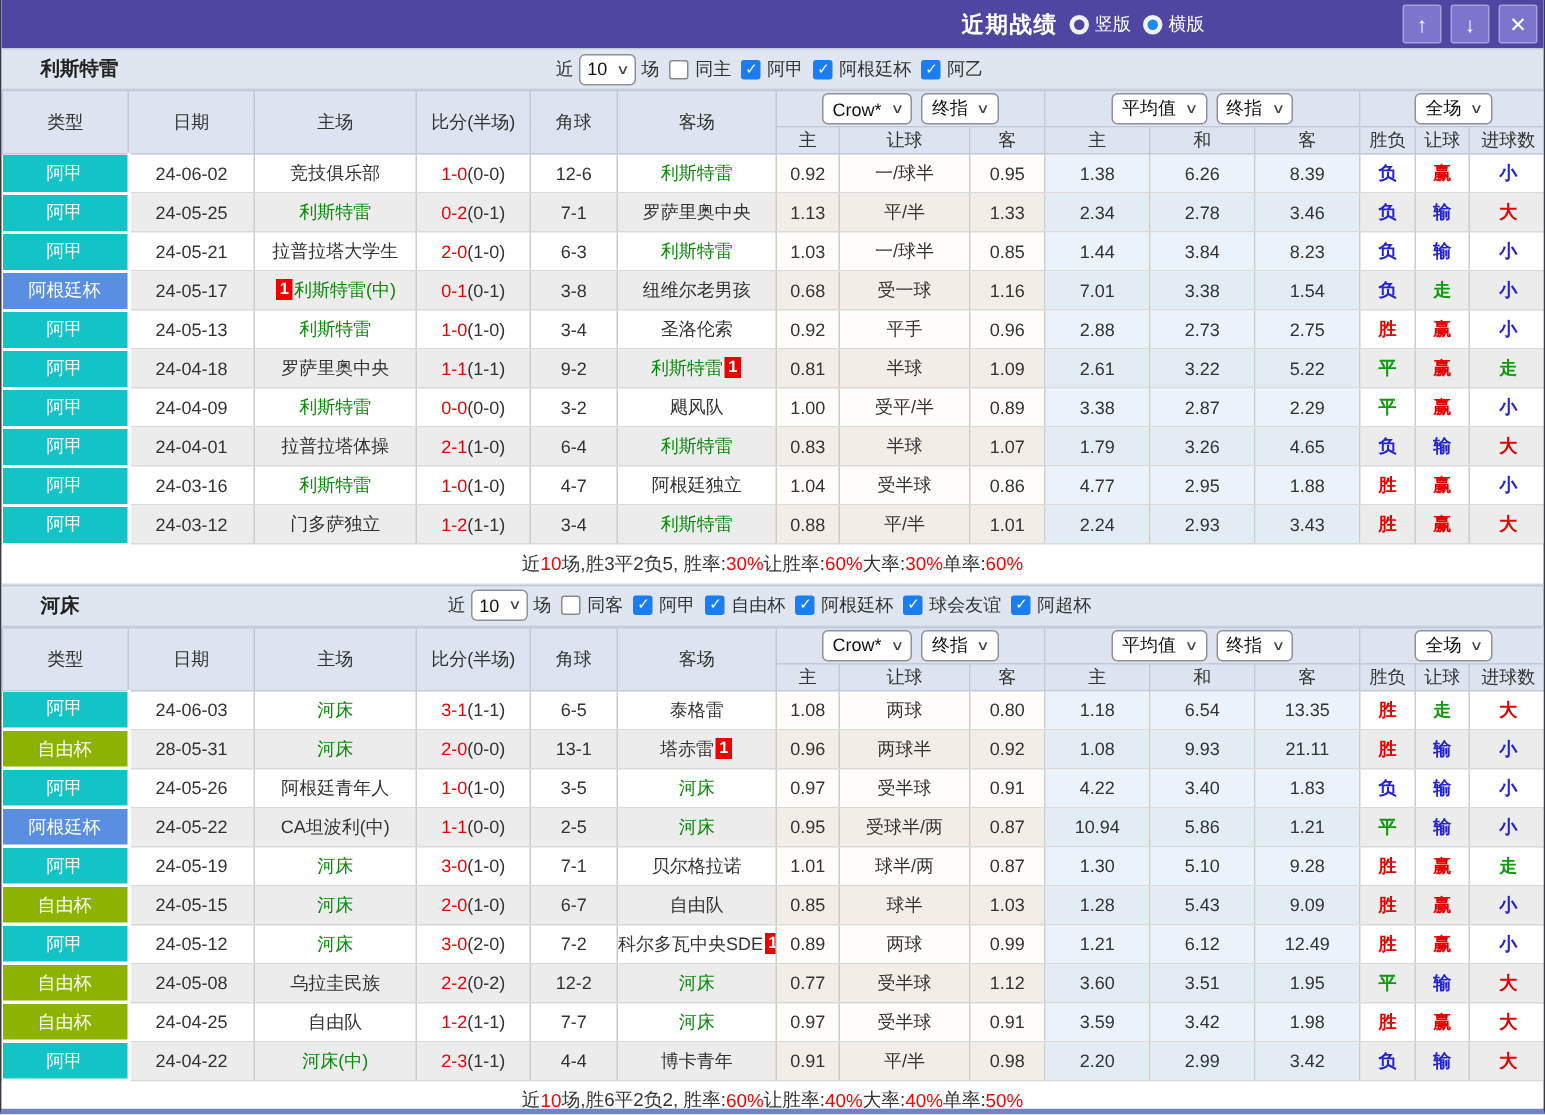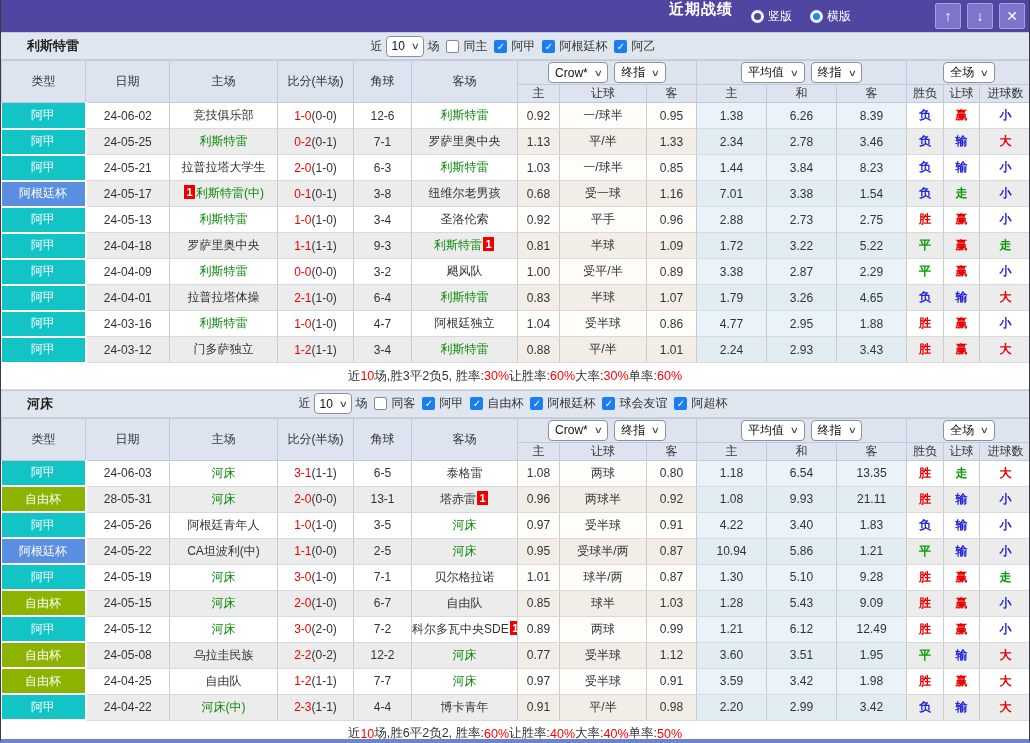--- a/index.html
+++ b/index.html
@@ -12,21 +12,21 @@
     width:1030px; height:743px;
     border-left:1px solid #3a3a46; border-right:1px solid #3a3a46;
     border-bottom:4px solid #6e84c6;
     overflow:hidden; background:#fff;
   }
   
   .titlebar {
     height:32px; background:#4f46a2; position:relative;
     display:flex; align-items:center;
   }
-  .title-group { position:absolute; left:640px; top:0; height:32px; display:flex; gap:18px;margin-left:28px; }
+  .title-group { position:absolute; left:640px; top:0; height:32px; display:flex; align-items:center; gap:8px; }
   .app-title { color:#fff; font-weight:bold; font-size:15px; letter-spacing:1px; }
   .radio-opt { display:inline-flex; align-items:center; gap:4px; color:#fff; font-size:12px; cursor:pointer; }
   .radio-circle { width:13px; height:13px; border-radius:50%; background:#f2f2f2; display:inline-flex; align-items:center; justify-content:center; }
   .radio-circle .dot { width:7px; height:7px; border-radius:50%; background:#4f46a2; }
   .radio-circle.on .dot { background:#1b8cf0; }
   .win-buttons { position:absolute; right:4px; top:3px; display:flex; gap:6px; }
   .win-btn {
     width:26px; height:26px; background:#7d75cb; border:1px solid #a79fe0;
     color:#fff; font-size:14px; font-weight:bold; line-height:24px; text-align:center;
     cursor:pointer; border-radius:2px;
@@ -287,26 +287,26 @@
             <td class="avgc">2.75</td>
             <td class="res" style="color: rgb(230, 0, 0);">胜</td>
             <td class="res" style="color: rgb(230, 0, 0);">赢</td>
             <td class="res" style="color: rgb(35, 35, 214);">小</td>
           </tr>
           <tr class="even">
             <td class="type" style="background: rgb(18, 196, 198);">阿甲</td>
             <td>24-04-18</td>
             <td><span>罗萨里奥中央</span></td>
             <td><span class="score-red">1-1</span><span class="half-score">(1-1)</span></td>
-            <td>9-3</td>
+            <td>9-2</td>
             <td><span class="green-team">利斯特雷</span><span class="rbadge">1</span></td>
             <td class="crow">0.81</td>
             <td class="crow">半球</td>
             <td class="crow">1.09</td>
-            <td class="avgc">1.72</td>
+            <td class="avgc">2.61</td>
             <td class="avgc">3.22</td>
             <td class="avgc">5.22</td>
             <td class="res" style="color: rgb(10, 154, 10);">平</td>
             <td class="res" style="color: rgb(230, 0, 0);">赢</td>
             <td class="res" style="color: rgb(10, 154, 10);">走</td>
           </tr>
           <tr class="odd">
             <td class="type" style="background: rgb(18, 196, 198);">阿甲</td>
             <td>24-04-09</td>
             <td><span class="green-team">利斯特雷</span></td>

